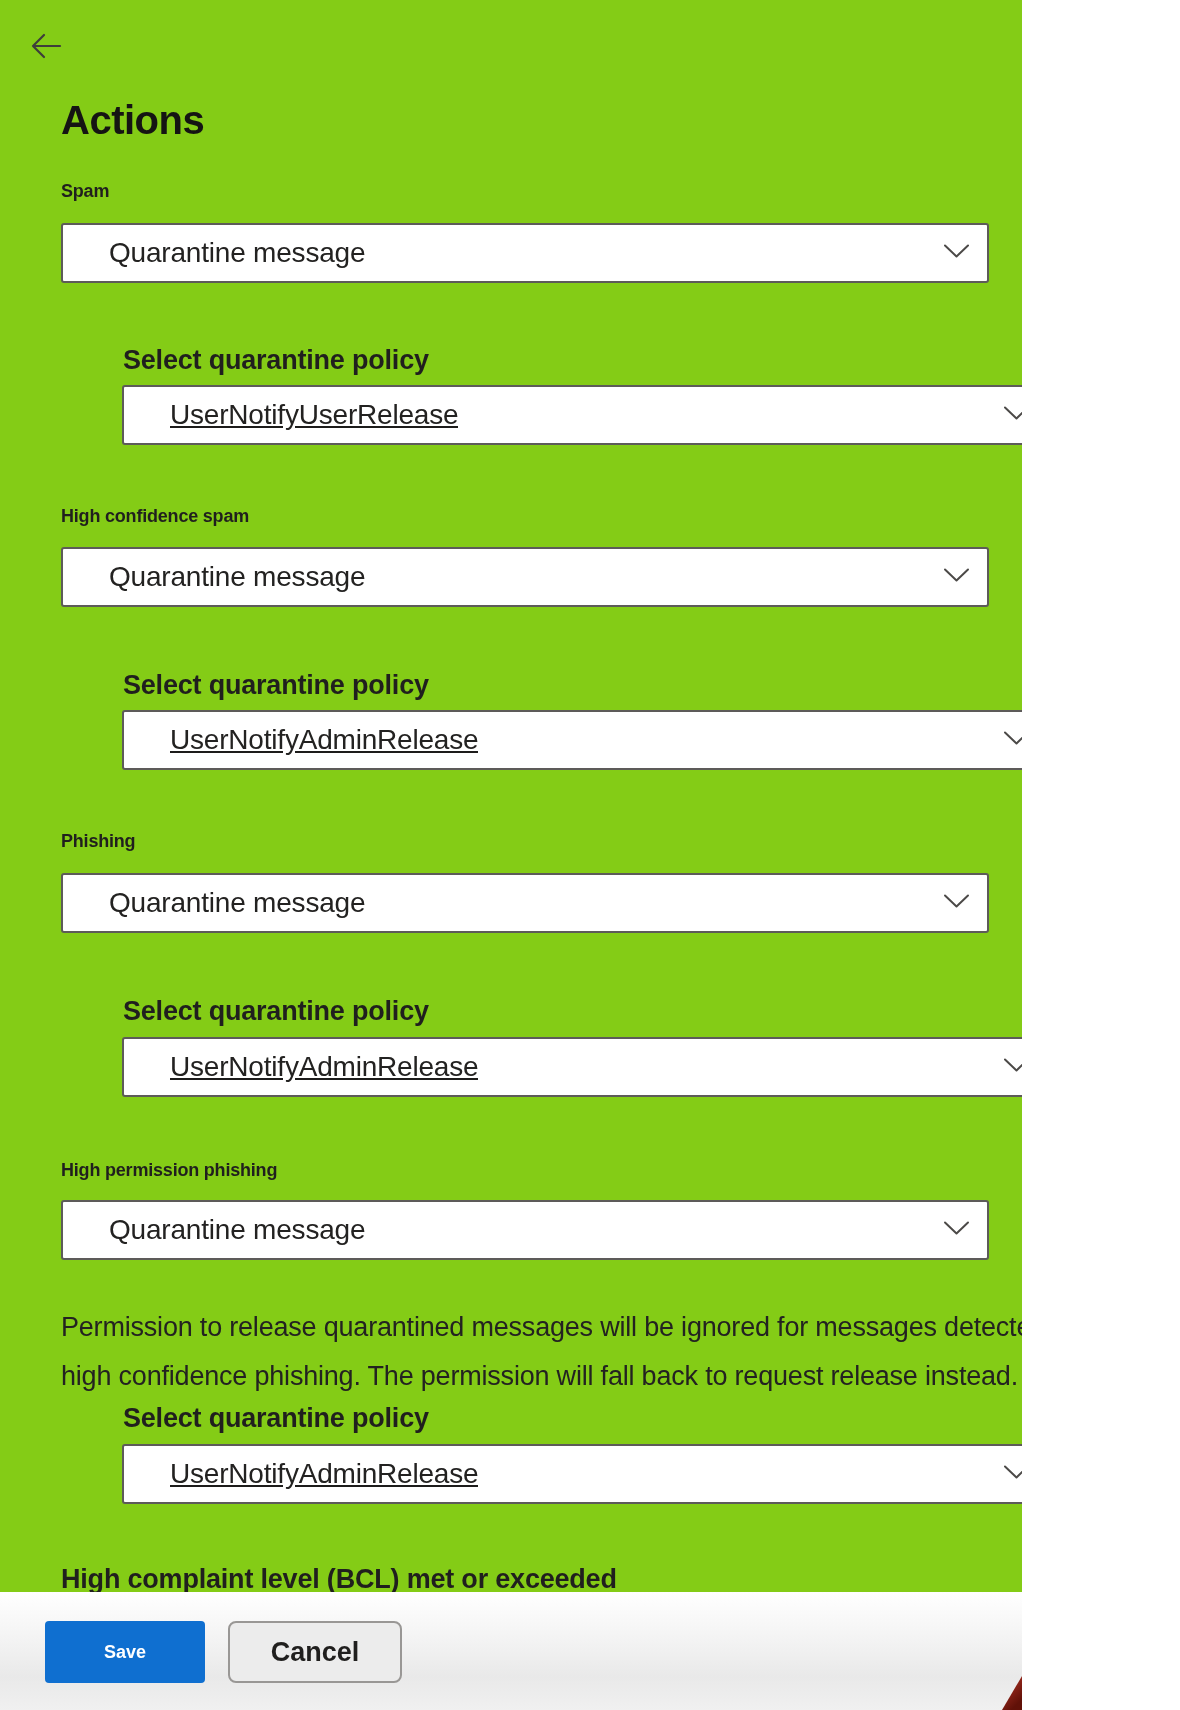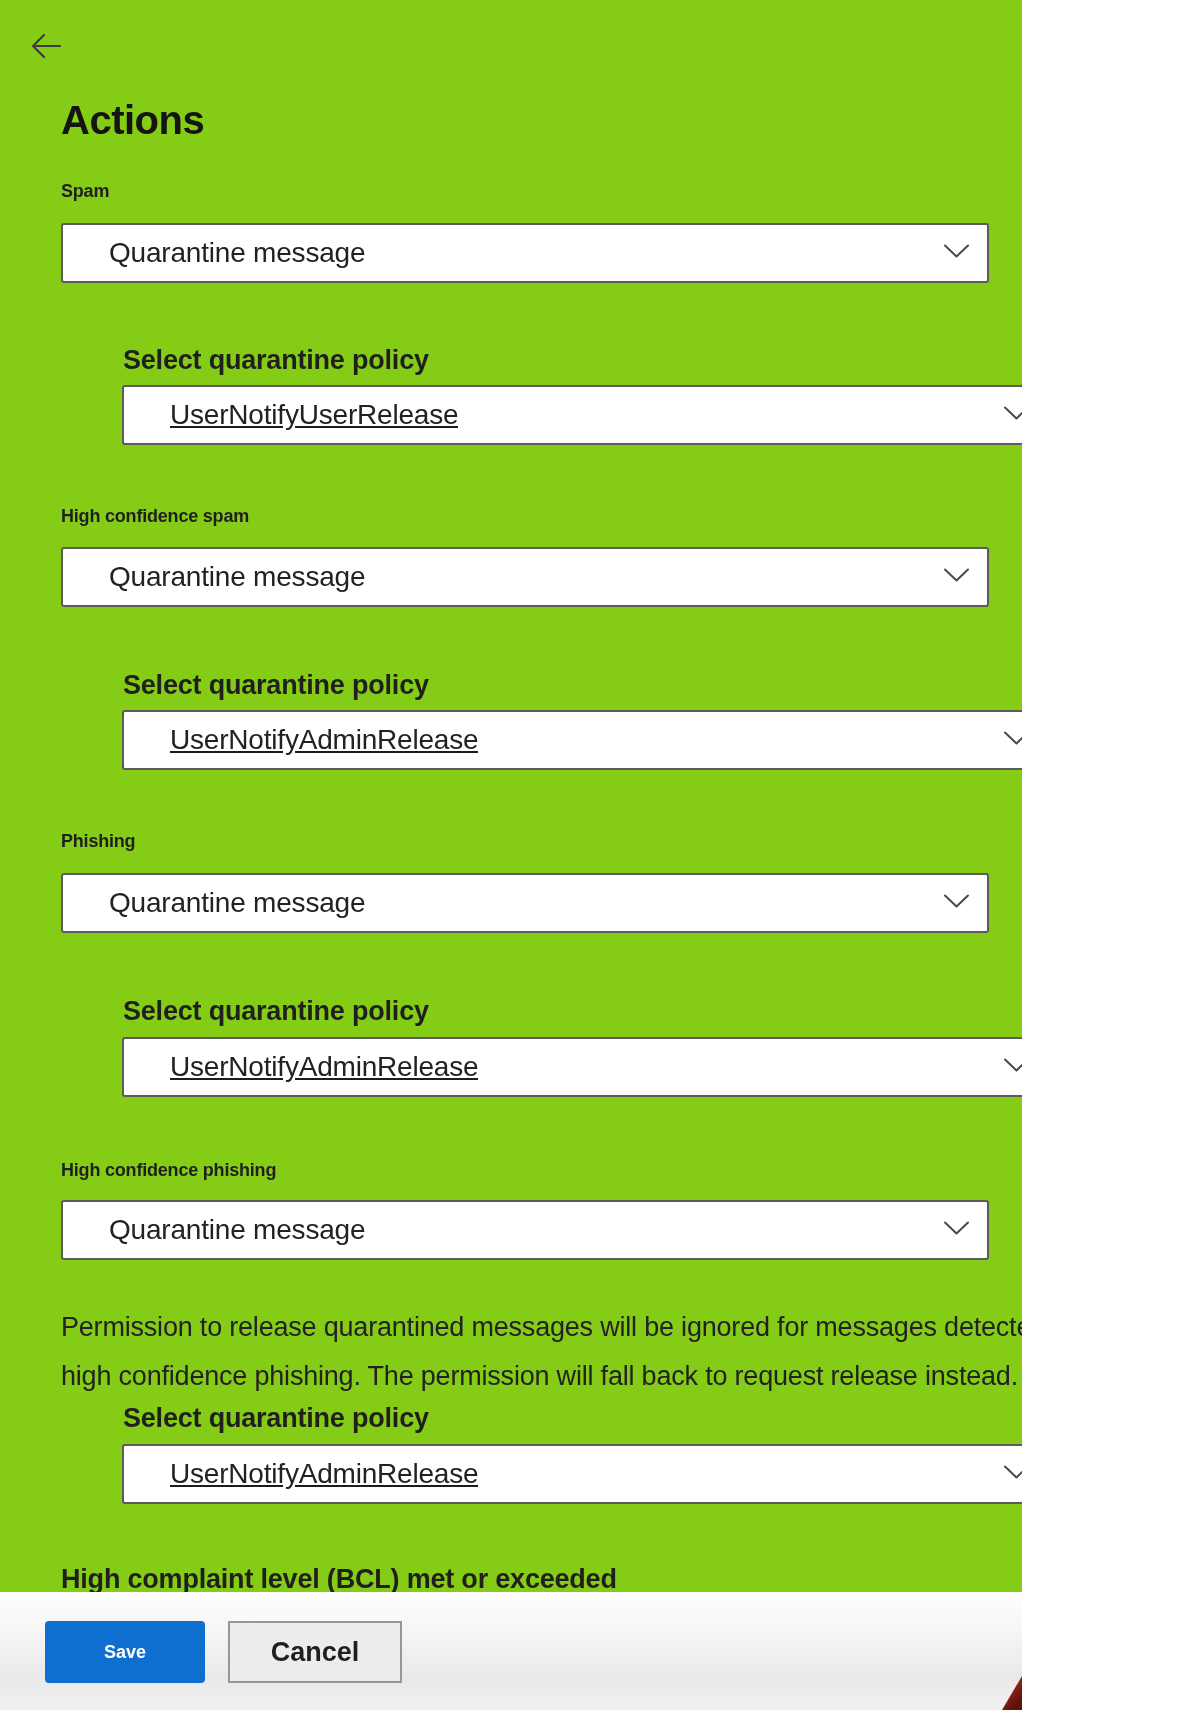--- a/index.html
+++ b/index.html
@@ -25,21 +25,21 @@
   
   .note{position:absolute;left:61px;top:1303px;width:1072px;font-size:27px;line-height:49px;color:#232221;}
   
   .bulk-label{position:absolute;left:61px;top:1564px;font-size:27px;font-weight:700;color:#201f1e;white-space:nowrap;}
   
   .footer{position:absolute;left:0;top:1592px;width:1180px;height:118px;
           background:linear-gradient(180deg,#ffffff 0%,#f7f7f7 28%,#e9e9e9 72%,#f0f0f0 100%);}
   .save-btn{position:absolute;left:45px;top:1621px;width:160px;height:62px;background:#0f6fd0;color:#ffffff;
             font-family:"Liberation Sans",sans-serif;font-size:18px;font-weight:700;border:none;border-radius:4px;cursor:pointer;}
   .cancel-btn{position:absolute;left:228px;top:1621px;width:174px;height:62px;background:#ececec;color:#201f1e;
-            font-family:"Liberation Sans",sans-serif;font-size:27px;font-weight:700;border:2px solid #999795;border-radius:0;cursor:pointer;box-sizing:border-box;}
+            font-family:"Liberation Sans",sans-serif;font-size:27px;font-weight:700;border:2px solid #999795;border-radius:8px;cursor:pointer;box-sizing:border-box;}
   
   .help-btn{position:absolute;left:1050px;top:1416px;width:96px;height:100px;background:#0d7b83;border:none;cursor:pointer;
             display:flex;align-items:center;justify-content:center;padding:0;}
   .feedback-btn{position:absolute;left:1050px;top:1516px;width:96px;height:96px;background:#212121;border:none;cursor:pointer;
             display:flex;align-items:center;justify-content:center;padding:0;}
   
   .corner-mark{position:absolute;right:0;bottom:0;width:20px;height:34px;
             background:linear-gradient(135deg,#b03226 10%,#611108 80%);
             clip-path:polygon(100% 0,100% 100%,0 100%);}
 </style>
@@ -118,21 +118,21 @@
   <div class="sqp-label" style="top:996px">Select quarantine policy</div>
   <div class="dd indent" style="top:1037px" role="combobox">
     <span class="dd-value">UserNotifyAdminRelease</span>
     <span class="chev">
       <svg width="27" height="15" viewBox="0 0 27 15" fill="none">
           <path d="M2 2 L13.5 13 L25 2" stroke="#4c4a48" stroke-width="2" stroke-linecap="round" stroke-linejoin="round"></path>
         </svg>
     </span>
   </div>
 
-  <div class="sec-label" style="top:1160px">High confidence phishing</div>
+  <div class="sec-label" style="top:1160px">High permission phishing</div>
   <div class="dd" style="top:1200px" role="combobox">
     <span class="dd-value">Quarantine message</span>
     <span class="chev">
       <svg width="27" height="15" viewBox="0 0 27 15" fill="none">
           <path d="M2 2 L13.5 13 L25 2" stroke="#4c4a48" stroke-width="2" stroke-linecap="round" stroke-linejoin="round"></path>
         </svg>
     </span>
   </div>
 
   <div class="note">Permission to release quarantined messages will be ignored for messages detected as high confidence phishing. The permission will fall back to request release instead.</div>

